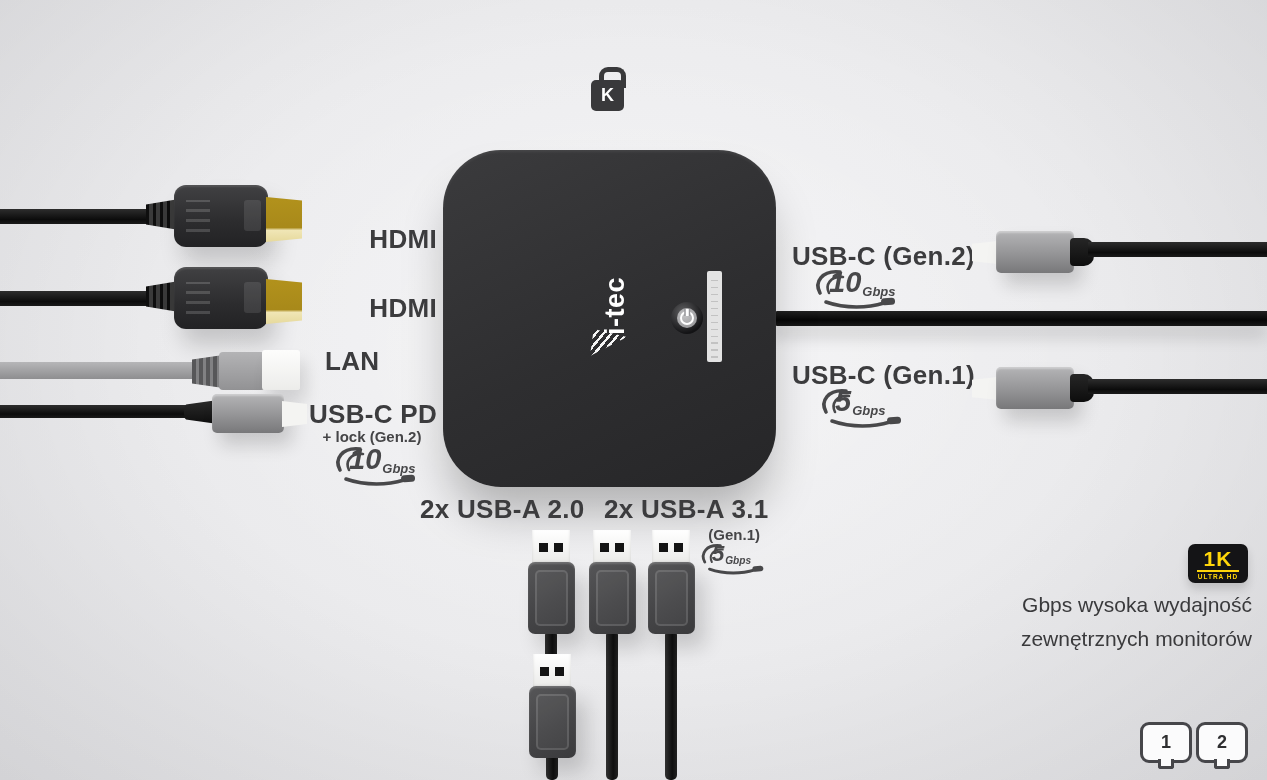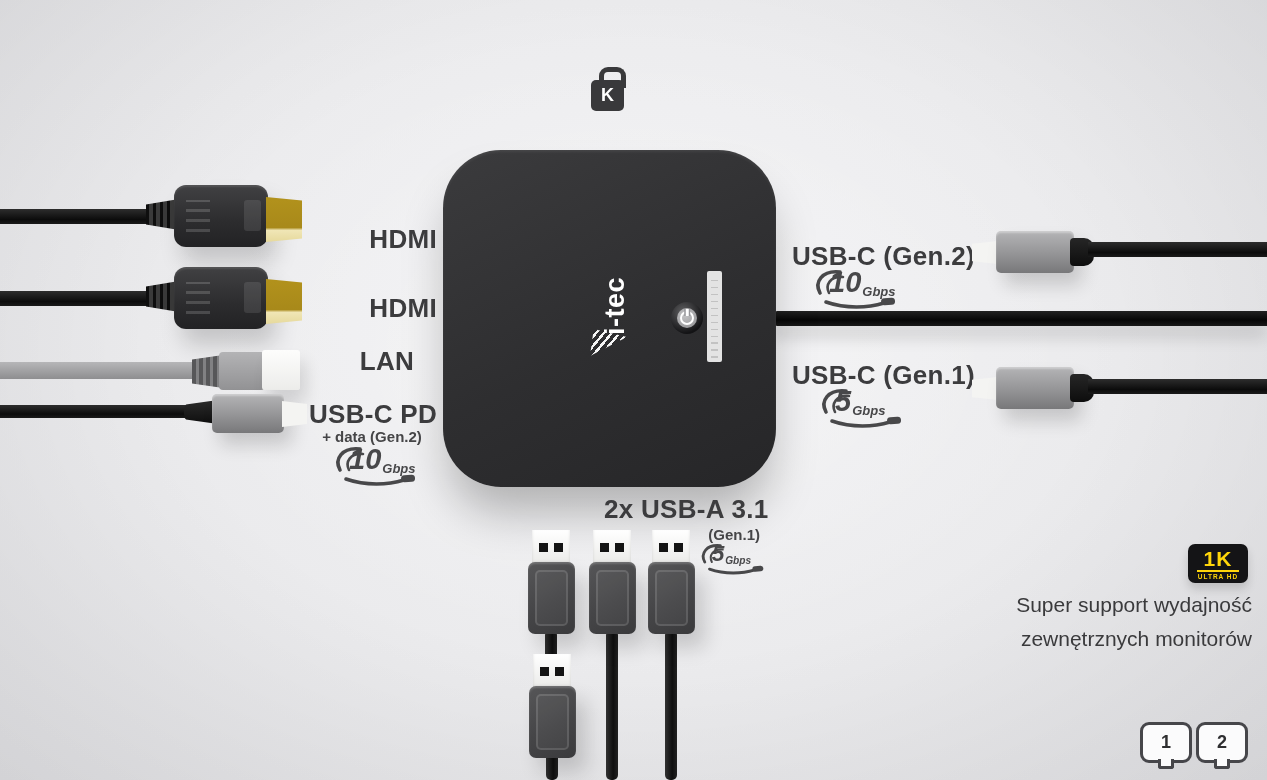--- a/index.html
+++ b/index.html
@@ -161,23 +161,23 @@
   <div class="lan-housing"></div>
   <div class="lan-white"></div>
 
   <div class="abs cable-dark" style="left:0;top:405px;width:195px;height:13px;border-radius:0 7px 7px 0;"></div>
   <div class="usbc-boot-l"></div>
   <div class="usbc-body" style="left:212px;top:394px;width:72px;height:39px;"></div>
   <div class="usbc-tip-r" style="left:282px;top:401px;width:25px;height:26px;"></div>
 
   <div class="port-label" style="left:337px;top:224px;width:100px;text-align:right;">HDMI</div>
   <div class="port-label" style="left:337px;top:293px;width:100px;text-align:right;">HDMI</div>
-  <div class="port-label" style="left:337px;top:346px;width:100px;text-align:center;">LAN</div>
+  <div class="port-label" style="left:325px;top:346px;width:100px;text-align:left;">LAN</div>
   <div class="port-label" style="left:297px;top:399px;width:140px;text-align:right;">USB-C PD</div>
-  <div class="sub-label" style="left:312px;top:428px;width:120px;text-align:center;">+ data (Gen.2)</div>
+  <div class="sub-label" style="left:312px;top:428px;width:120px;text-align:center;">+ lock (Gen.2)</div>
 
   <div class="speed" style="left:330px;top:443px;">
     <svg class="swoosh" width="104" height="48" viewBox="0 0 104 48">
       <path d="M30 6 C12 4 4 16 10 27" fill="none" stroke="#48484a" stroke-width="3.6" stroke-linecap="round"></path>
       <path d="M33 11 C20 10 15 19 19 27" fill="none" stroke="#48484a" stroke-width="2.6" stroke-linecap="round"></path>
       <path d="M16 36 C36 43 58 42 74 37" fill="none" stroke="#48484a" stroke-width="3.6" stroke-linecap="round"></path>
       <rect x="71" y="32" width="14" height="7" rx="3.5" fill="#48484a" transform="rotate(-5 78 35)"></rect>
     </svg>
     <div class="speed-text">
       <span class="num">10</span>
@@ -214,20 +214,21 @@
     <div class="speed-text">
       <span class="num">5</span>
       <span class="unit">Gbps</span>
     </div>
   </div>
   <div class="usbc-tip-l" style="left:972px;top:377px;width:26px;height:23px;"></div>
   <div class="usbc-body" style="left:996px;top:367px;width:78px;height:42px;"></div>
   <div class="usbc-boot-r" style="left:1070px;top:374px;"></div>
   <div class="abs cable-dark" style="left:1088px;top:379px;width:179px;height:15px;"></div>
 
+  <div class="port-label" style="left:420px;top:494px;width:160px;text-align:center;">2x USB-A 2.0</div>
   <div class="port-label" style="left:604px;top:494px;width:160px;text-align:center;">2x USB-A 3.1</div>
   <div class="sub-label" style="left:660px;top:526px;width:100px;text-align:right;">(Gen.1)</div>
   <div class="speed small" style="left:697px;top:541px;">
     <svg class="swoosh" width="104" height="48" viewBox="0 0 104 48">
       <path d="M30 6 C12 4 4 16 10 27" fill="none" stroke="#48484a" stroke-width="3.6" stroke-linecap="round"></path>
       <path d="M33 11 C20 10 15 19 19 27" fill="none" stroke="#48484a" stroke-width="2.6" stroke-linecap="round"></path>
       <path d="M16 36 C36 43 58 42 74 37" fill="none" stroke="#48484a" stroke-width="3.6" stroke-linecap="round"></path>
       <rect x="71" y="32" width="14" height="7" rx="3.5" fill="#48484a" transform="rotate(-5 78 35)"></rect>
     </svg>
     <div class="speed-text">
@@ -281,21 +282,21 @@
     </div>
   </div>
 
   <div class="badge-4k">
     <div class="fourk" style="color: rgb(255, 214, 10);">1K</div>
     <div class="divider" style="background: rgb(255, 214, 10);"></div>
     <div class="uhd" style="color: rgb(255, 214, 10);">ULTRA HD</div>
   </div>
 
   <div class="marketing">
-    <div>Super support wydajność</div>
+    <div>Gbps wysoka wydajność</div>
     <div class="gap"></div>
     <div>zewnętrznych monitorów</div>
   </div>
 
   <div class="monitor" style="left:1140px;top:722px;">
     <span>1</span>
     <div class="stand"></div>
   </div>
   <div class="monitor" style="left:1196px;top:722px;">
     <span>2</span>

